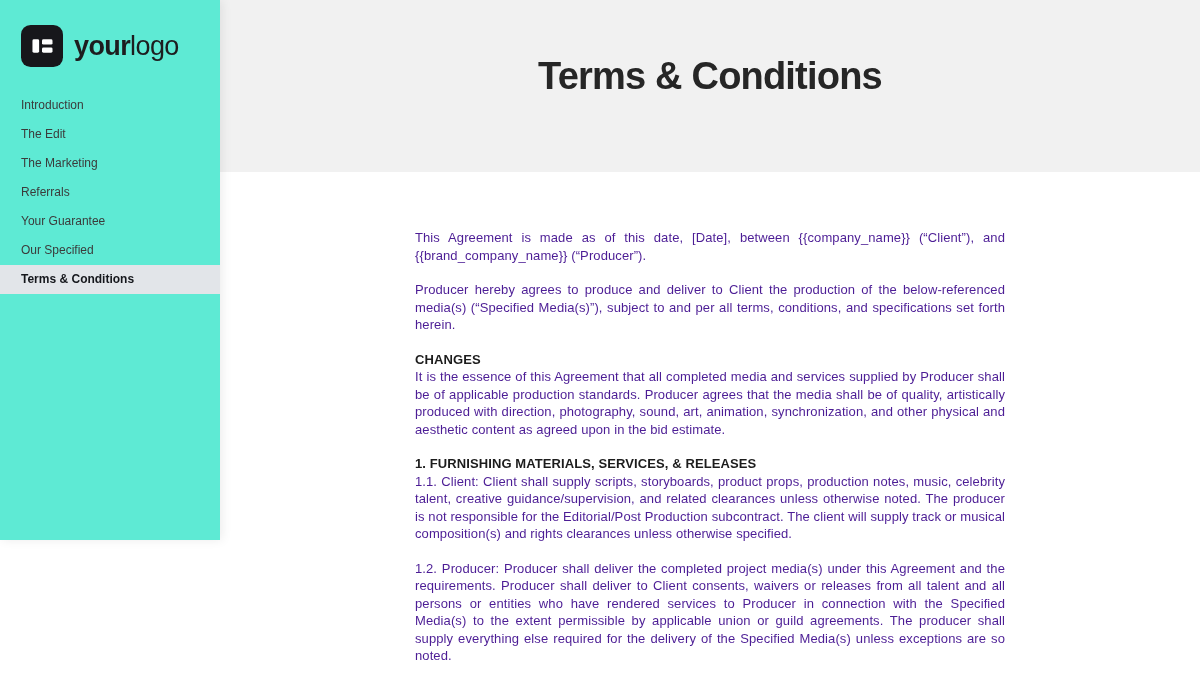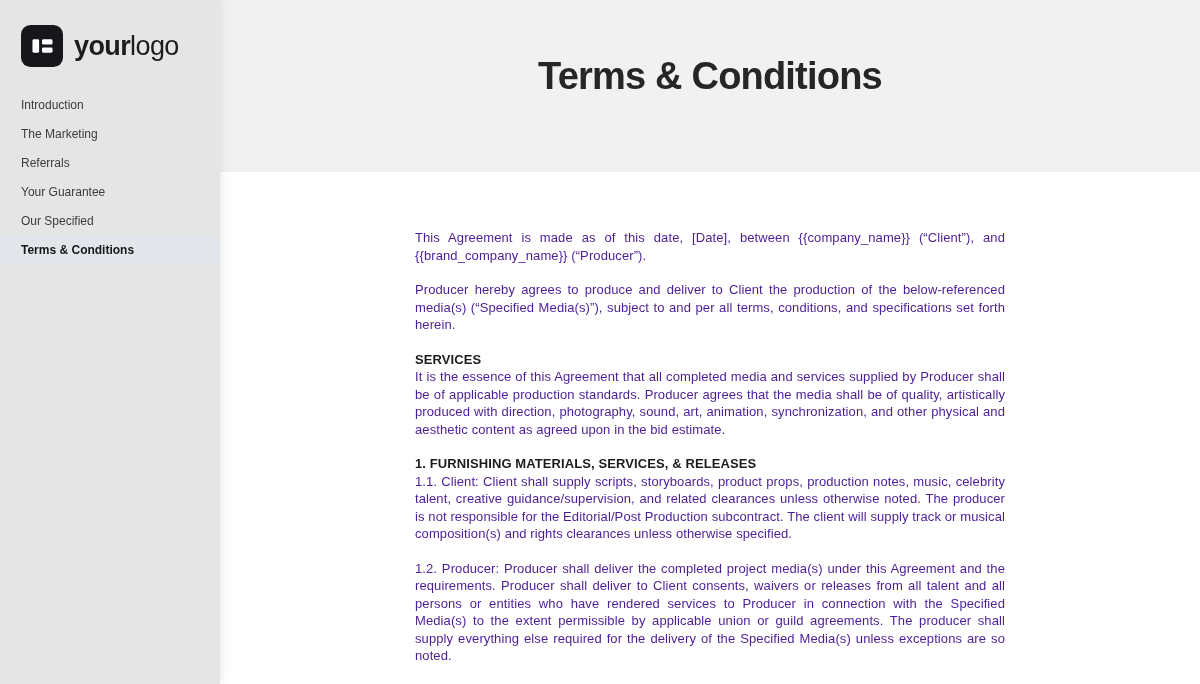--- a/index.html
+++ b/index.html
@@ -6,22 +6,22 @@
   html, body { width:1200px; height:684px; }
   body {
     font-family:"Liberation Sans", sans-serif;
     background:#ffffff;
     overflow:hidden;
     display:flex;
   }
 
   
   .sidebar {
-    width:220px; height:684px; flex-shrink:0;
-    background:#e5e5e5;
+    width:220px; height:540px; flex-shrink:0;
+    background:#5eead4;
     position:relative; z-index:5;
     box-shadow:2px 0 10px rgba(0,0,0,0.08);
   }
   .logo-row { display:flex; align-items:center; gap:11px; padding:25px 0 22px 21px; }
   .logo-icon { width:42px; height:42px; display:block; }
   .logo-text { font-size:27px; color:#1d1d1f; letter-spacing:-0.6px; white-space:nowrap; }
   .logo-text .bold  { font-weight:700; }
   .logo-text .light { font-weight:400; }
 
   .nav { padding-top:2px; }
@@ -67,20 +67,21 @@
       <rect x="0" y="0" width="44" height="44" rx="10" fill="#17171b"></rect>
       <rect x="12" y="15" width="7" height="14" rx="1.5" fill="#ffffff"></rect>
       <rect x="22" y="15" width="11" height="5.5" rx="1.5" fill="#ffffff"></rect>
       <rect x="22" y="23.5" width="11" height="5.5" rx="1.5" fill="#ffffff"></rect>
     </svg>
     <div class="logo-text"><span class="bold">your</span><span class="light">logo</span></div>
   </div>
 
   <nav class="nav">
     <div class="nav-item">Introduction</div>
+    <div class="nav-item">The Edit</div>
     <div class="nav-item">The Marketing</div>
     <div class="nav-item">Referrals</div>
     <div class="nav-item">Your Guarantee</div>
     <div class="nav-item">Our Specified</div>
     <div class="nav-item active">Terms &amp; Conditions</div>
   </nav>
 </aside>
 
 <main class="main">
   <header class="hero">
@@ -91,21 +92,21 @@
 
     <section class="block">
       <p>This Agreement is made as of this date, [Date], between {{company_name}} (“Client”), and {{brand_company_name}} (“Producer”).</p>
     </section>
 
     <section class="block">
       <p>Producer hereby agrees to produce and deliver to Client the production of the below-referenced media(s) (“Specified Media(s)”), subject to and per all terms, conditions, and specifications set forth herein.</p>
     </section>
 
     <section class="block">
-      <h3>SERVICES</h3>
+      <h3>CHANGES</h3>
       <p>It is the essence of this Agreement that all completed media and services supplied by Producer shall be of applicable production standards. Producer agrees that the media shall be of quality, artistically produced with direction, photography, sound, art, animation, synchronization, and other physical and aesthetic content as agreed upon in the bid estimate.</p>
     </section>
 
     <section class="block">
       <h3>1. FURNISHING MATERIALS, SERVICES, &amp; RELEASES</h3>
       <p>1.1. Client: Client shall supply scripts, storyboards, product props, production notes, music, celebrity talent, creative guidance/supervision, and related clearances unless otherwise noted. The producer is not responsible for the Editorial/Post Production subcontract. The client will supply track or musical composition(s) and rights clearances unless otherwise specified.</p>
     </section>
 
     <section class="block">
       <p>1.2. Producer: Producer shall deliver the completed project media(s) under this Agreement and the requirements. Producer shall deliver to Client consents, waivers or releases from all talent and all persons or entities who have rendered services to Producer in connection with the Specified Media(s) to the extent permissible by applicable union or guild agreements. The producer shall supply everything else required for the delivery of the Specified Media(s) unless exceptions are so noted.</p>

